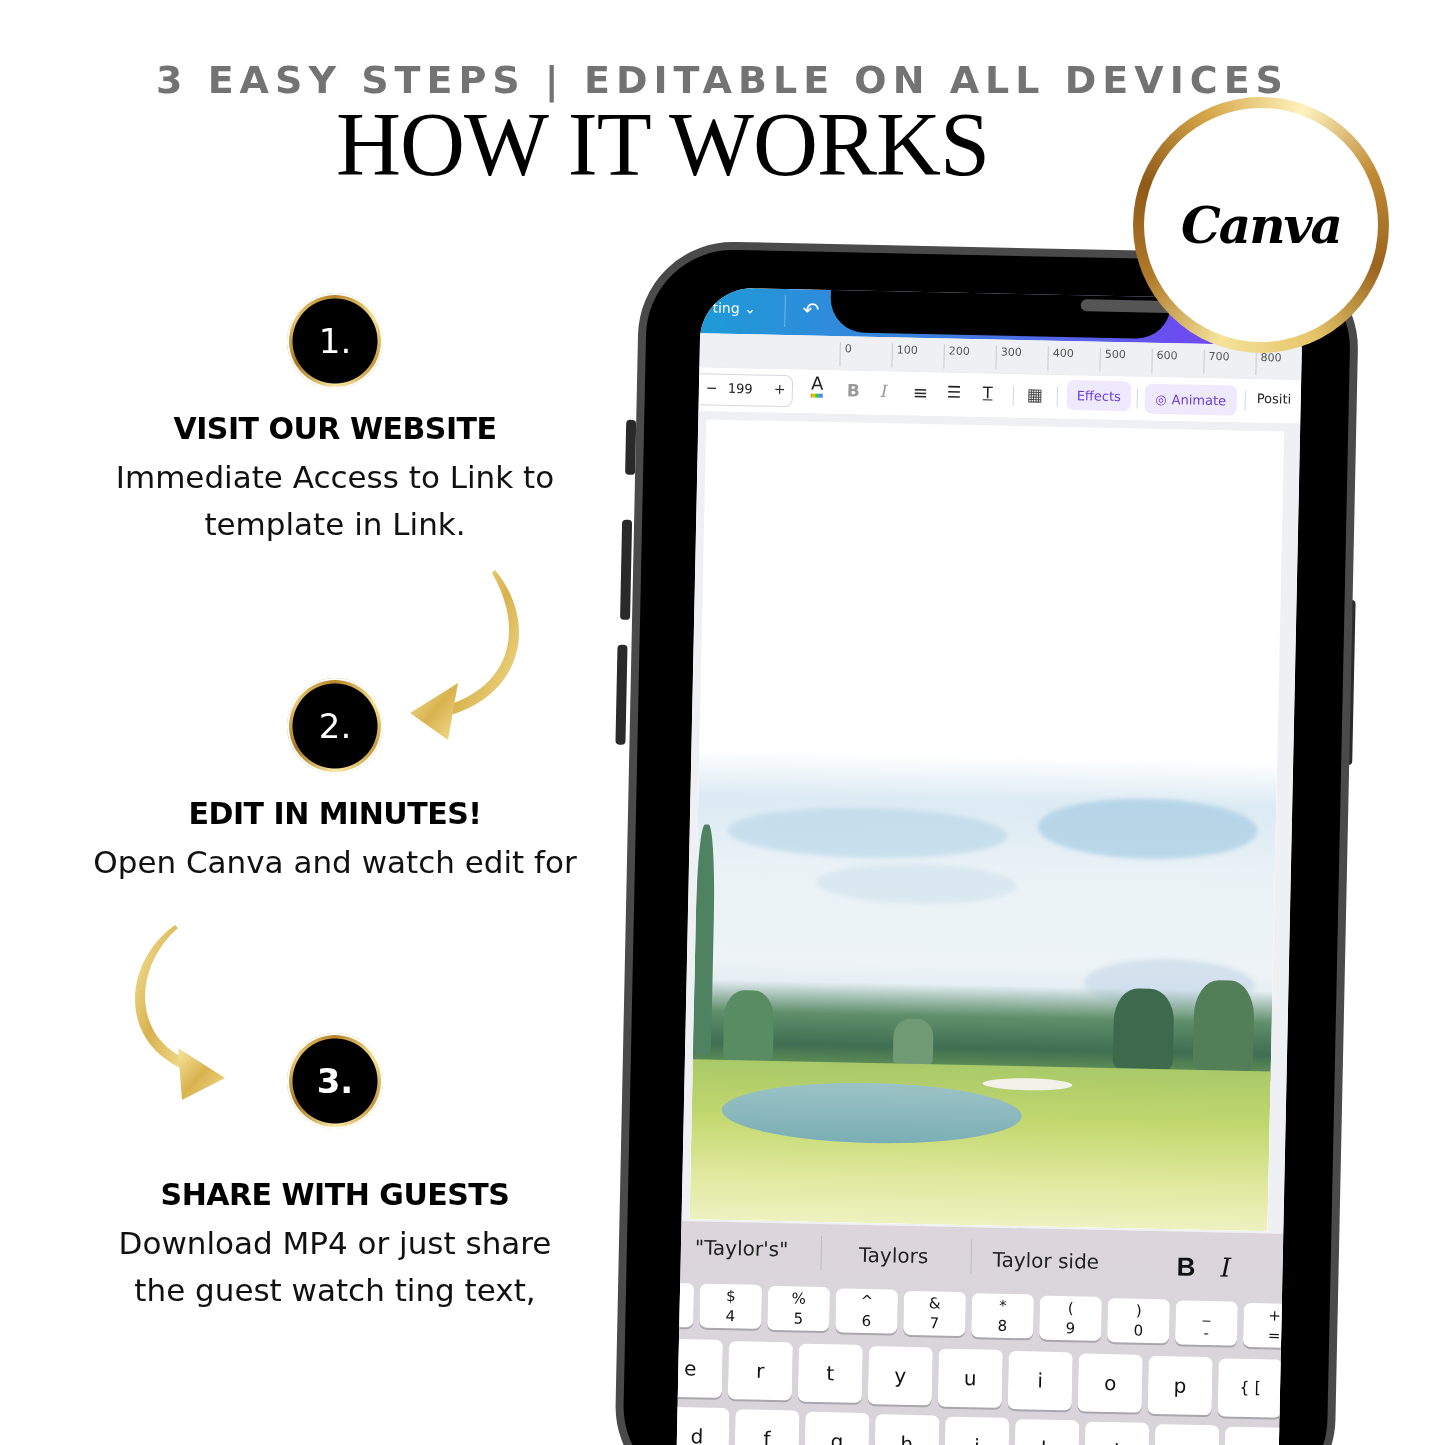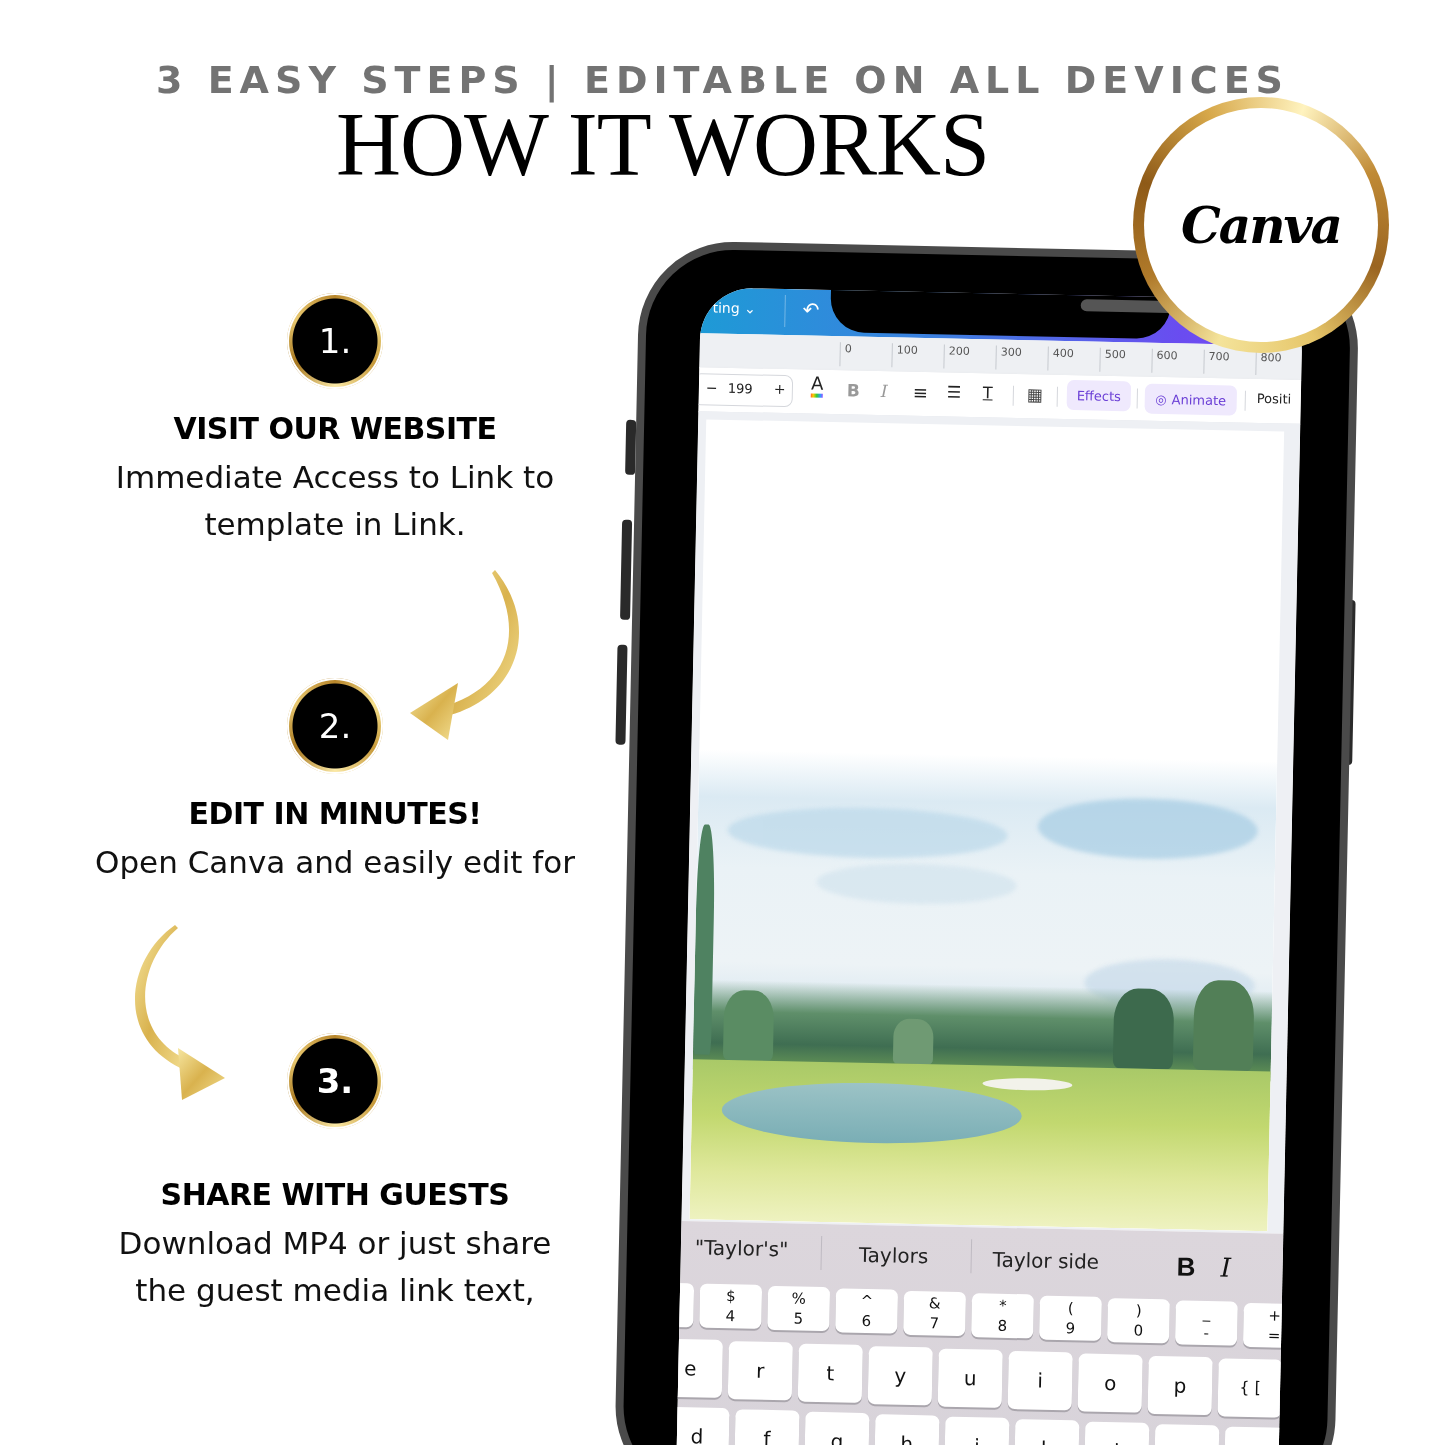--- a/index.html
+++ b/index.html
@@ -76,30 +76,30 @@
   <h2>VISIT OUR WEBSITE</h2>
   <p>Immediate Access to Link to</p>
   <p>template in Link.</p>
 </div>
 
 <div class="step" style="top:678px;">
   <div class="badge">
       <span>2.</span>
     </div>
   <h2>EDIT IN MINUTES!</h2>
-  <p>Open Canva and easily edit for</p>
+  <p>Open Canva and watch edit for</p>
 </div>
 
 <div class="step" style="top:1033px;">
   <div class="badge">
       <span class="bold">3.</span>
     </div>
   <h2 style="margin-top:48px;">SHARE WITH GUESTS</h2>
   <p>Download MP4 or just share</p>
-  <p>the guest media link text,</p>
+  <p>the guest watch ting text,</p>
 </div>
 
 <svg class="arrow" style="left:400px; top:565px;" width="140" height="180" viewBox="0 0 140 180">
   <defs>
     <linearGradient id="g1" x1="0" y1="0" x2="1" y2="1">
       <stop offset="0" stop-color="#f6e6a0"></stop>
         <stop offset="0.5" stop-color="#d9b24e"></stop>
         <stop offset="1" stop-color="#f3df93"></stop>
     </linearGradient>
   </defs>

